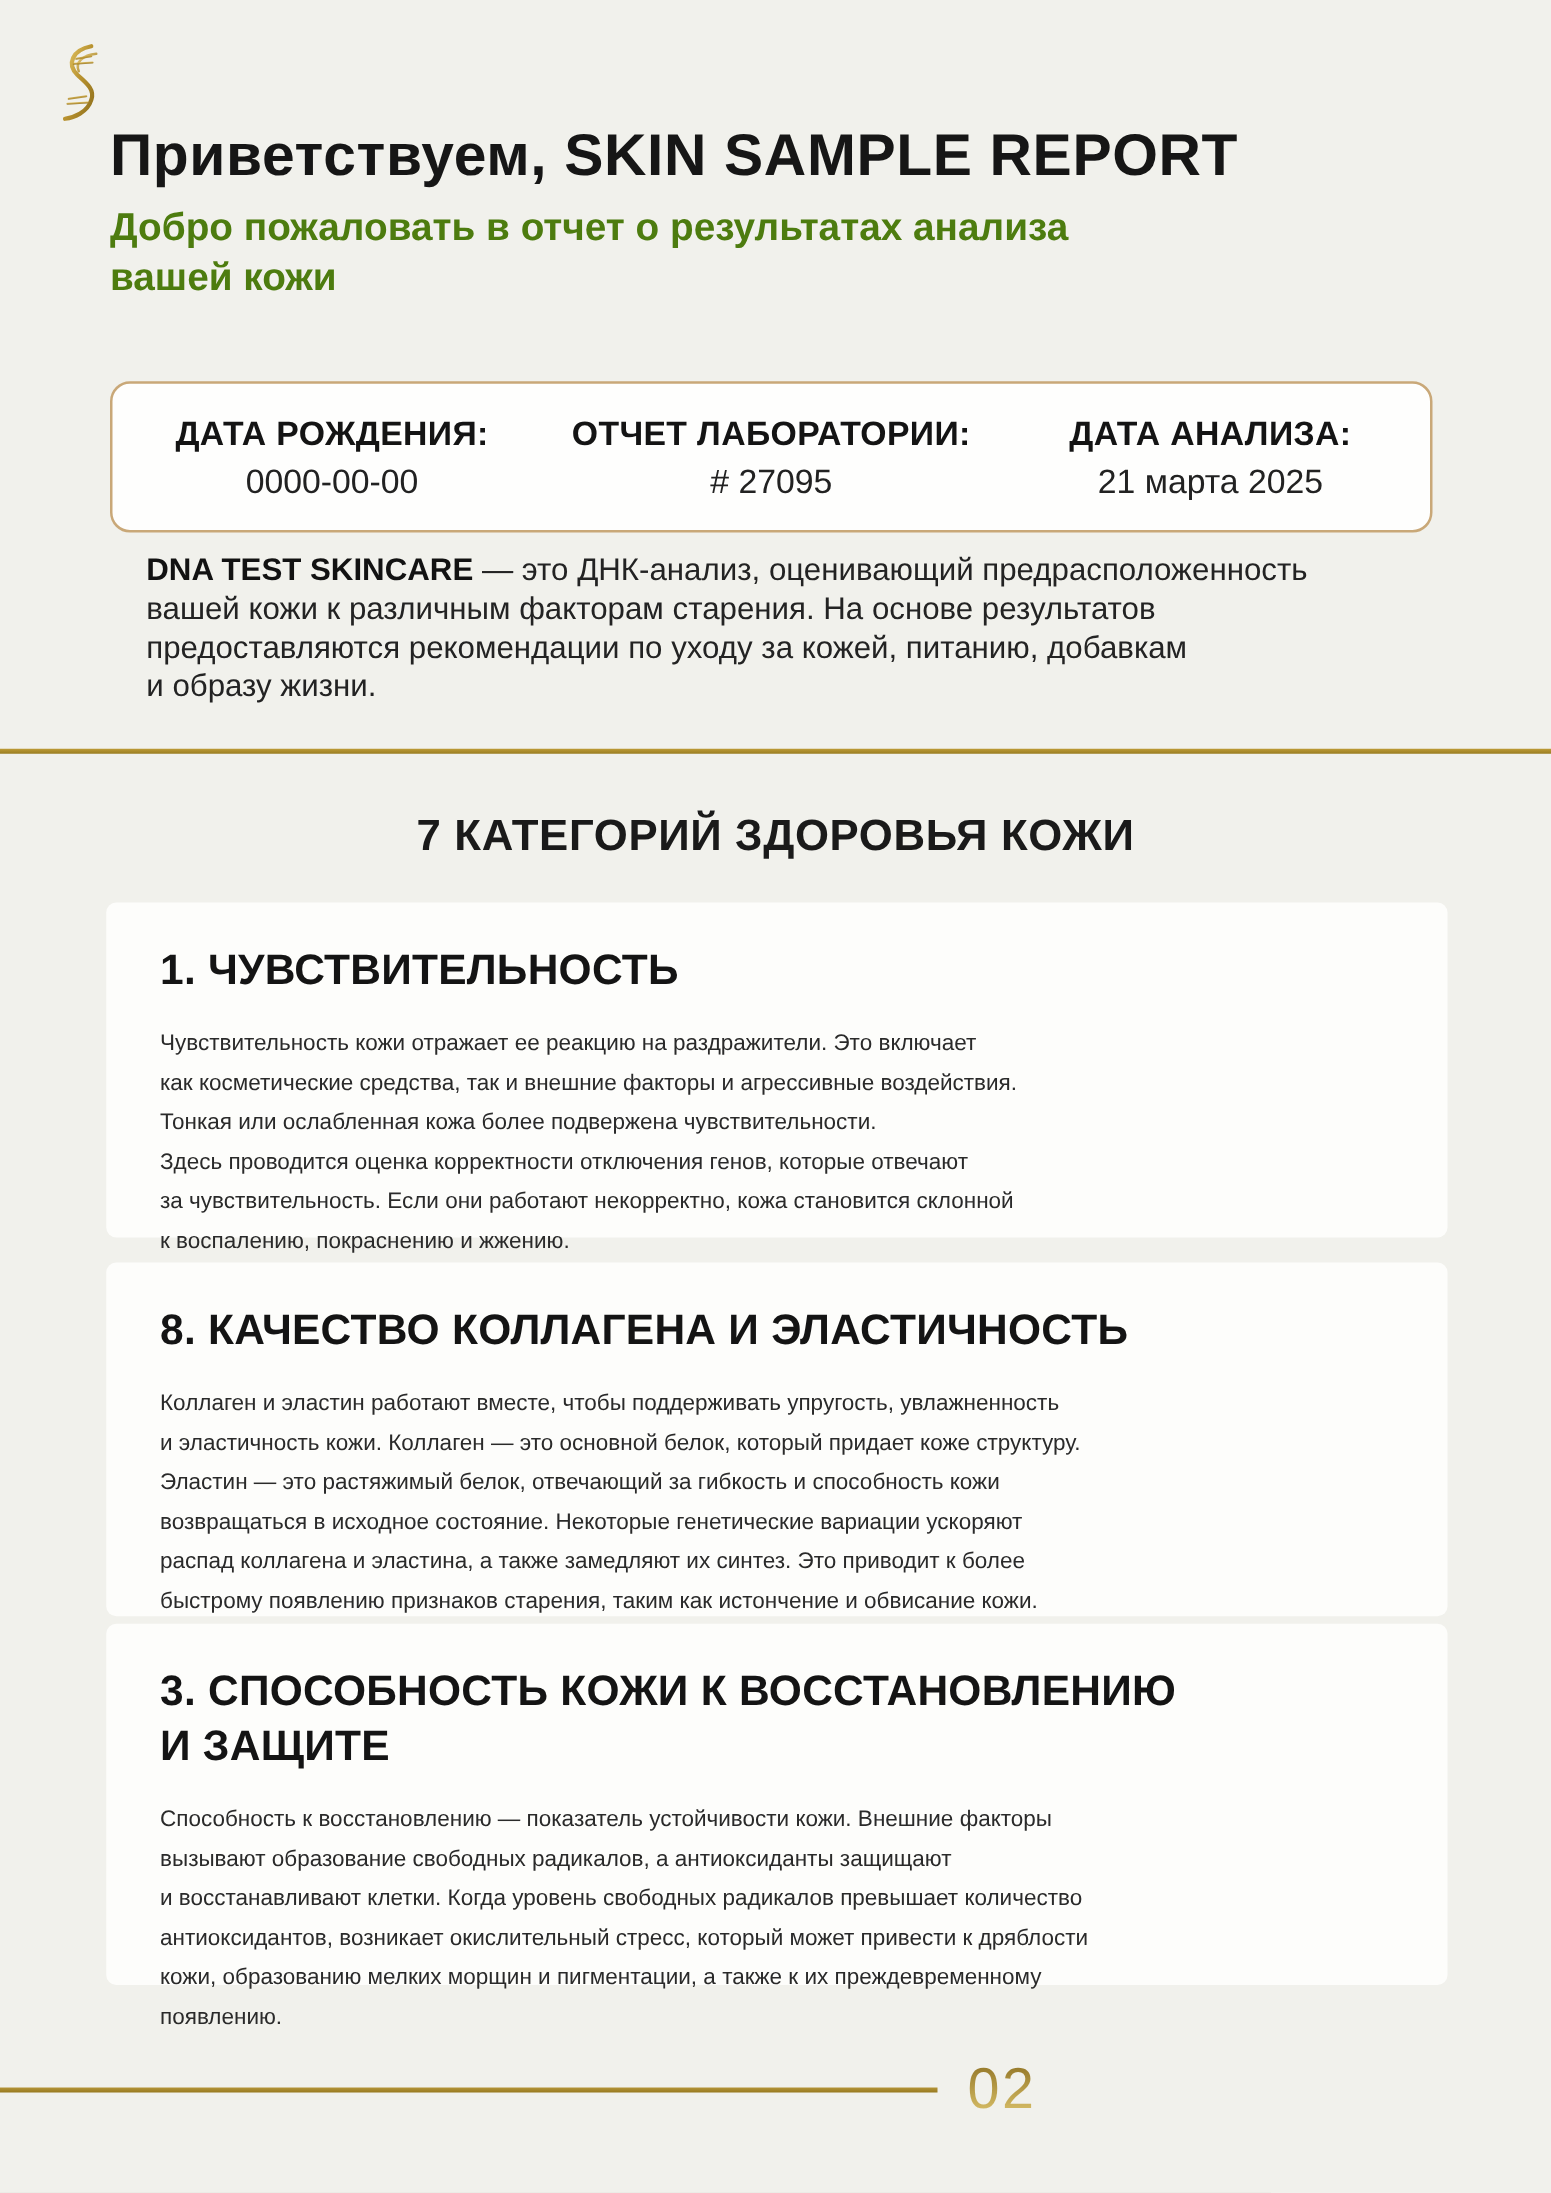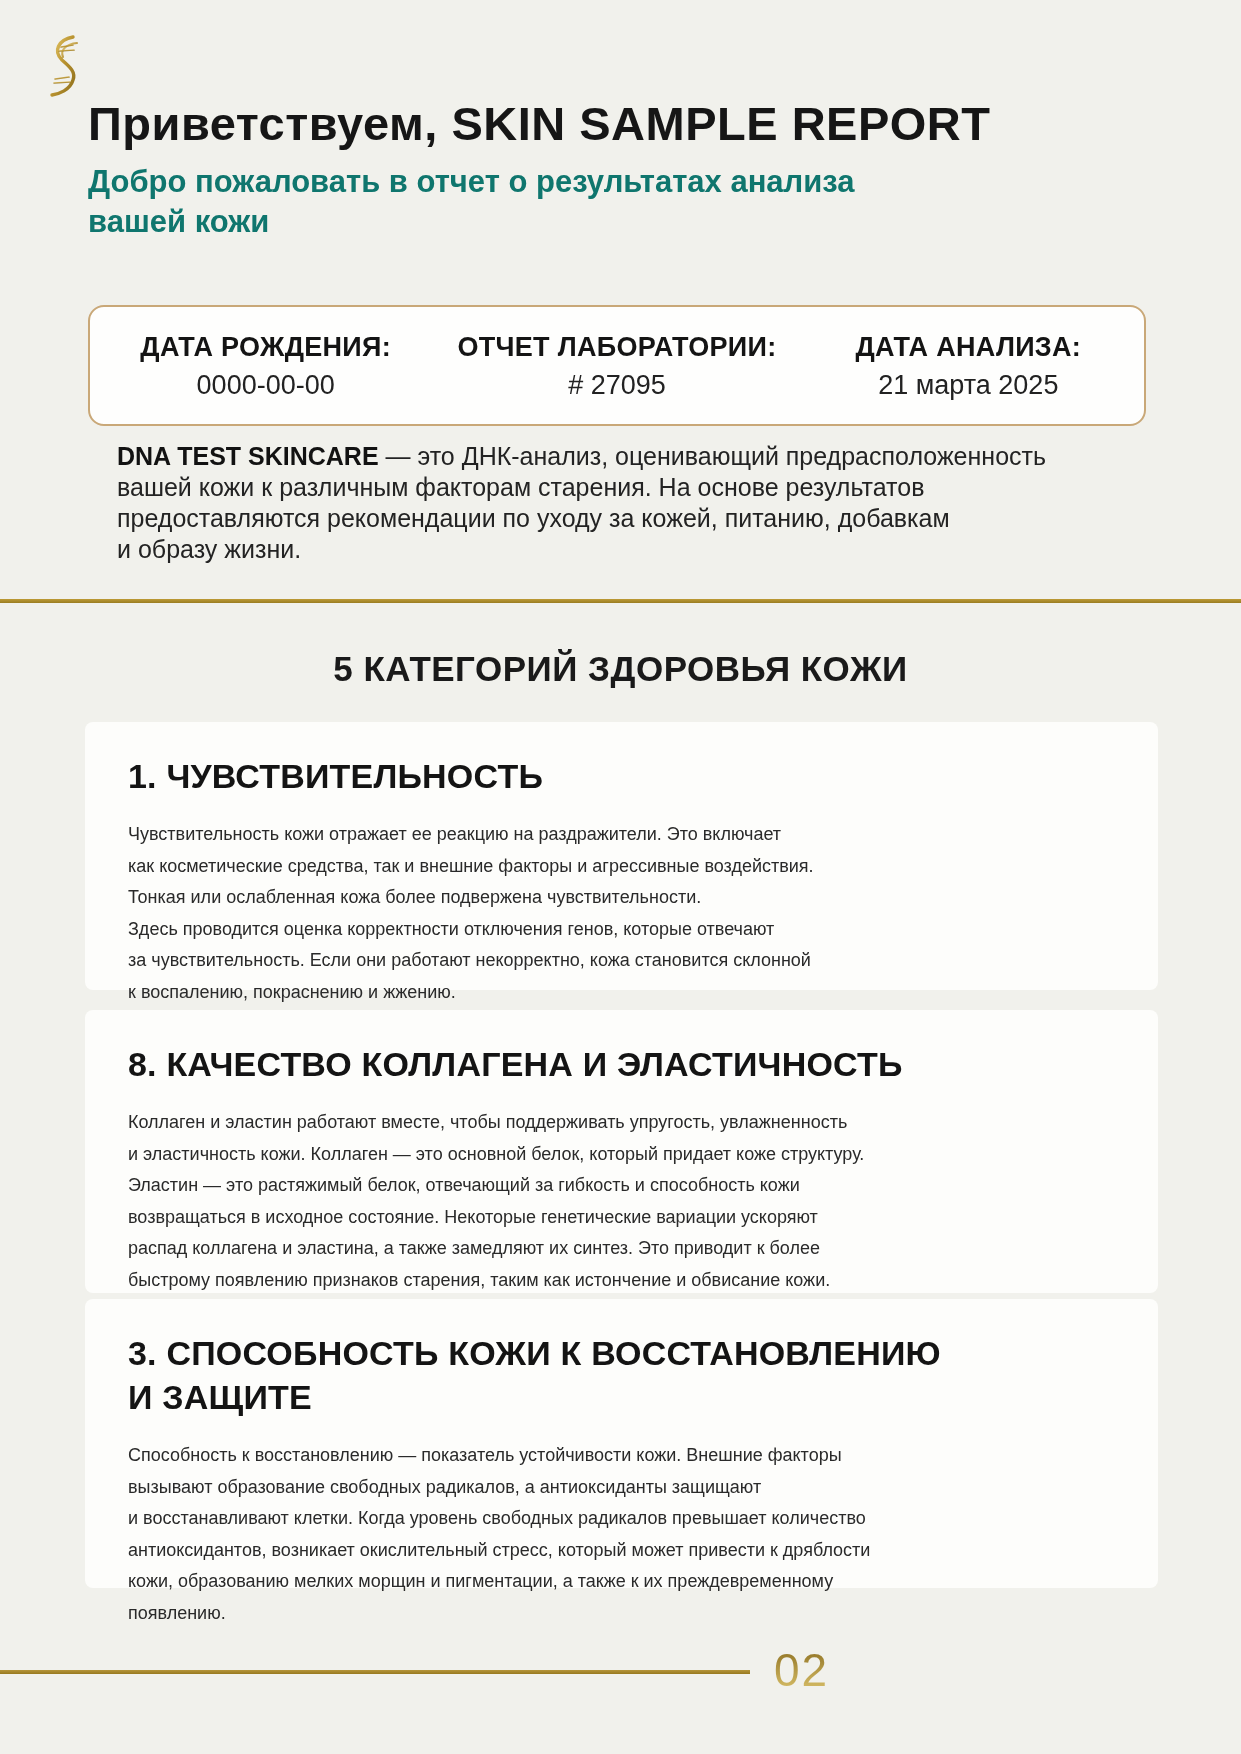--- a/index.html
+++ b/index.html
@@ -29,21 +29,21 @@
     color: #161616;
     white-space: pre-line;
   }
   .subtitle {
     position: absolute;
     left: 88px; top: 162px;
     width: 960px;
     font-size: 31px;
     font-weight: bold;
     line-height: 40px;
-    color: #0f766e;
+    color: #4d7c0f;
     white-space: pre-line;
   }
   .info-box {
     position: absolute;
     left: 88px; top: 293px;
     width: 1058px; height: 121px;
     background: #fefefd;
     border: 2px solid #c9a878;
     border-radius: 16px;
     display: flex;
@@ -188,21 +188,21 @@
     </div>
   </div>
 
   <p class="intro"><span class="lead">DNA TEST SKINCARE</span><span> — это ДНК-анализ, оценивающий предрасположенность
 вашей кожи к различным факторам старения. На основе результатов
 предоставляются рекомендации по уходу за кожей, питанию, добавкам
 и образу жизни.</span></p>
 
   <div class="divider"></div>
 
-  <h2 class="section-title">5 КАТЕГОРИЙ ЗДОРОВЬЯ КОЖИ</h2>
+  <h2 class="section-title">7 КАТЕГОРИЙ ЗДОРОВЬЯ КОЖИ</h2>
 
   <section class="card card-1">
     <h3 class="card-title">1. ЧУВСТВИТЕЛЬНОСТЬ</h3>
     <p class="card-body">Чувствительность кожи отражает ее реакцию на раздражители. Это включает
 как косметические средства, так и внешние факторы и агрессивные воздействия.
 Тонкая или ослабленная кожа более подвержена чувствительности.
 Здесь проводится оценка корректности отключения генов, которые отвечают
 за чувствительность. Если они работают некорректно, кожа становится склонной
 к воспалению, покраснению и жжению.</p>
   </section>

